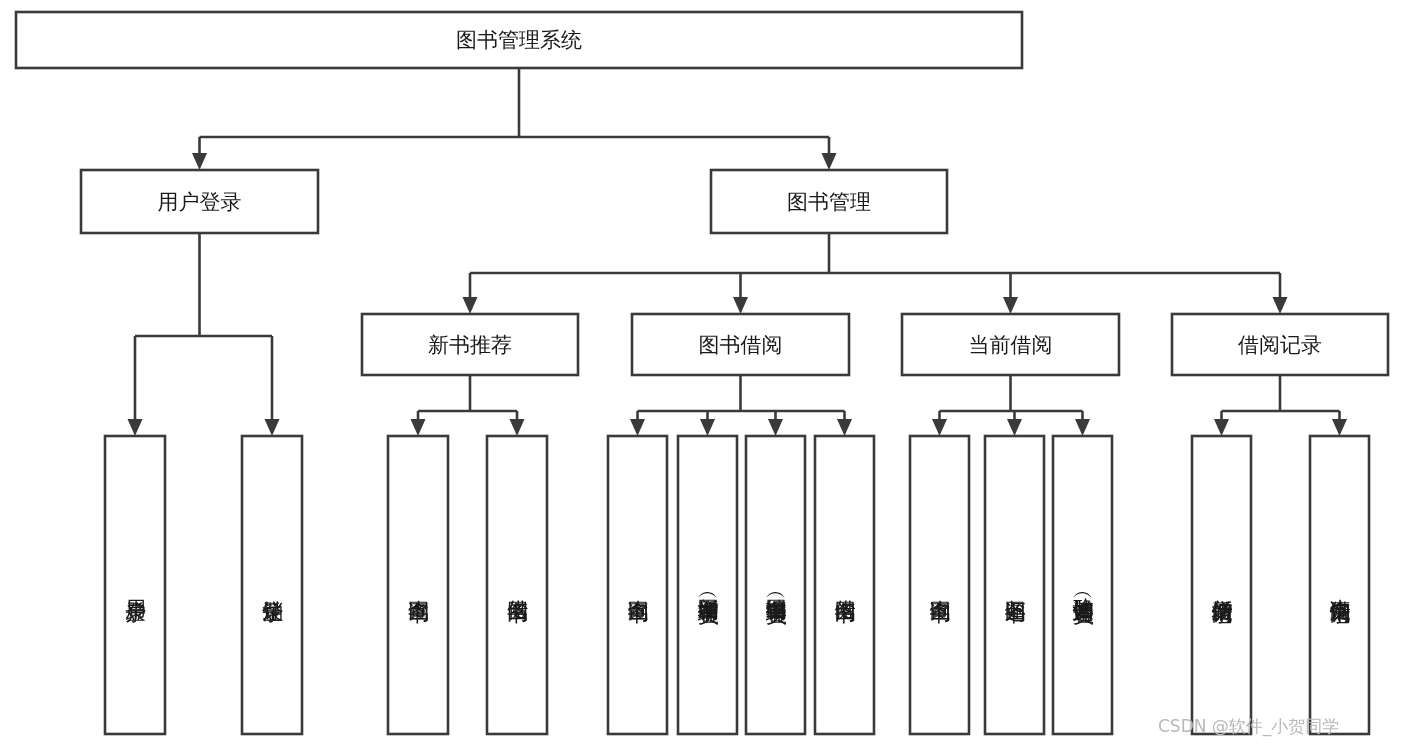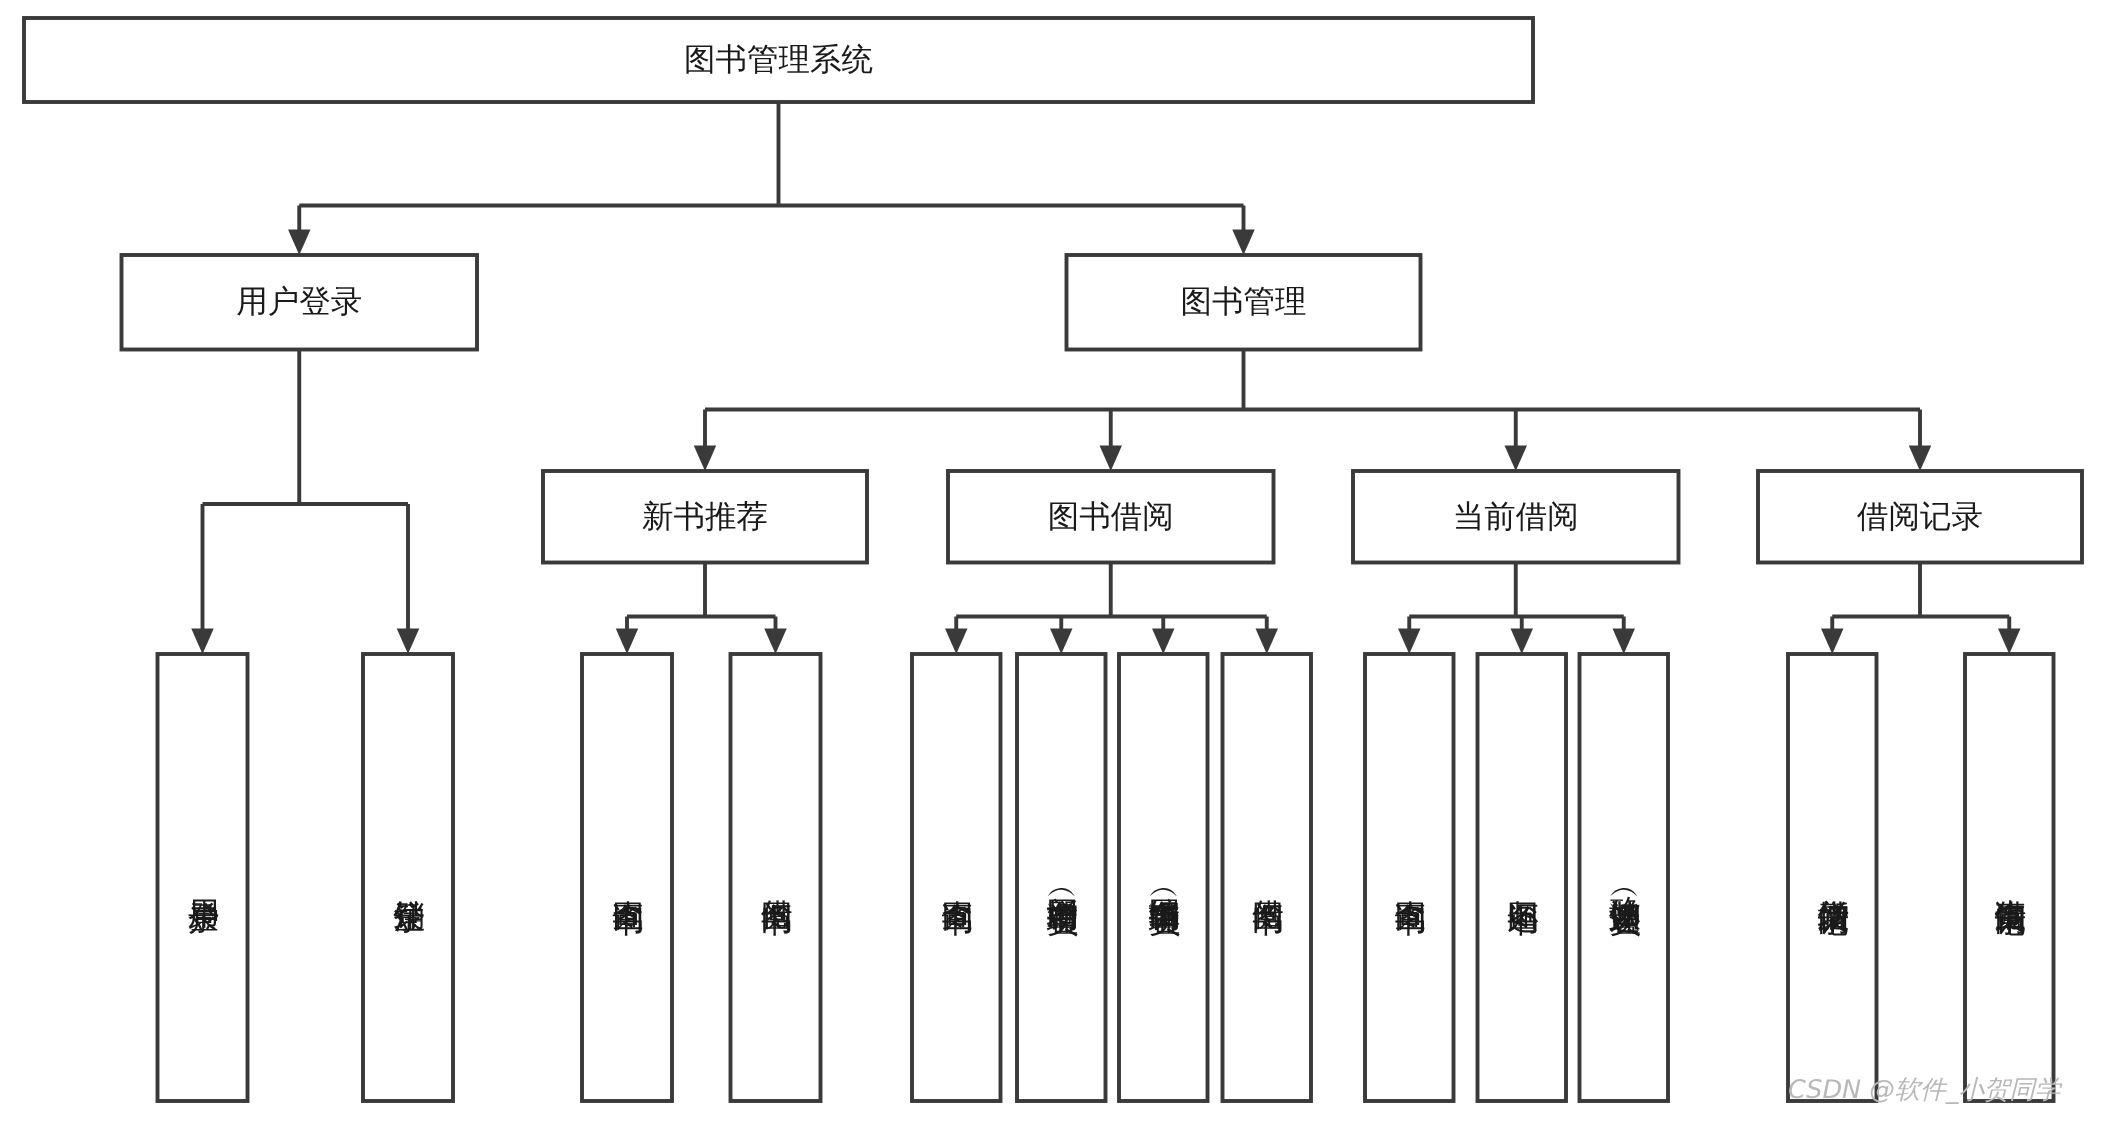--- a/index.html
+++ b/index.html
@@ -187,15 +187,15 @@
       <div class="leaf-label-box" style="left: 678px; top: 436px; width: 59px; height: 298px;">新增图书（管理员）</div>
       <div class="leaf-label-box" style="left: 746px; top: 436px; width: 59px; height: 298px;">编辑图书（管理员）</div>
       <div class="leaf-label-box" style="left: 815px; top: 436px; width: 59px; height: 298px;">借阅图书</div>
       <div class="leaf-label-box" style="left: 910px; top: 436px; width: 59px; height: 298px;">查询图书</div>
       <div class="leaf-label-box" style="left: 985px; top: 436px; width: 59px; height: 298px;">归还图书</div>
       <div class="leaf-label-box" style="left: 1053px; top: 436px; width: 59px; height: 298px;">确认归还（管理员）</div>
       <div class="leaf-label-box" style="left: 1192px; top: 436px; width: 59px; height: 298px;">新增借阅记录</div>
       <div class="leaf-label-box" style="left: 1310px; top: 436px; width: 59px; height: 298px;">查询借阅记录</div>
     </div>
 
-  <div class="watermark" style="left: 1192px; top: 715px; font-style: italic;">CSDN @软件_小贺同学</div>
+  <div class="watermark" style="left: 1158px; top: 715px;">CSDN @软件_小贺同学</div>
 
 </div>
 
 </body></html>

